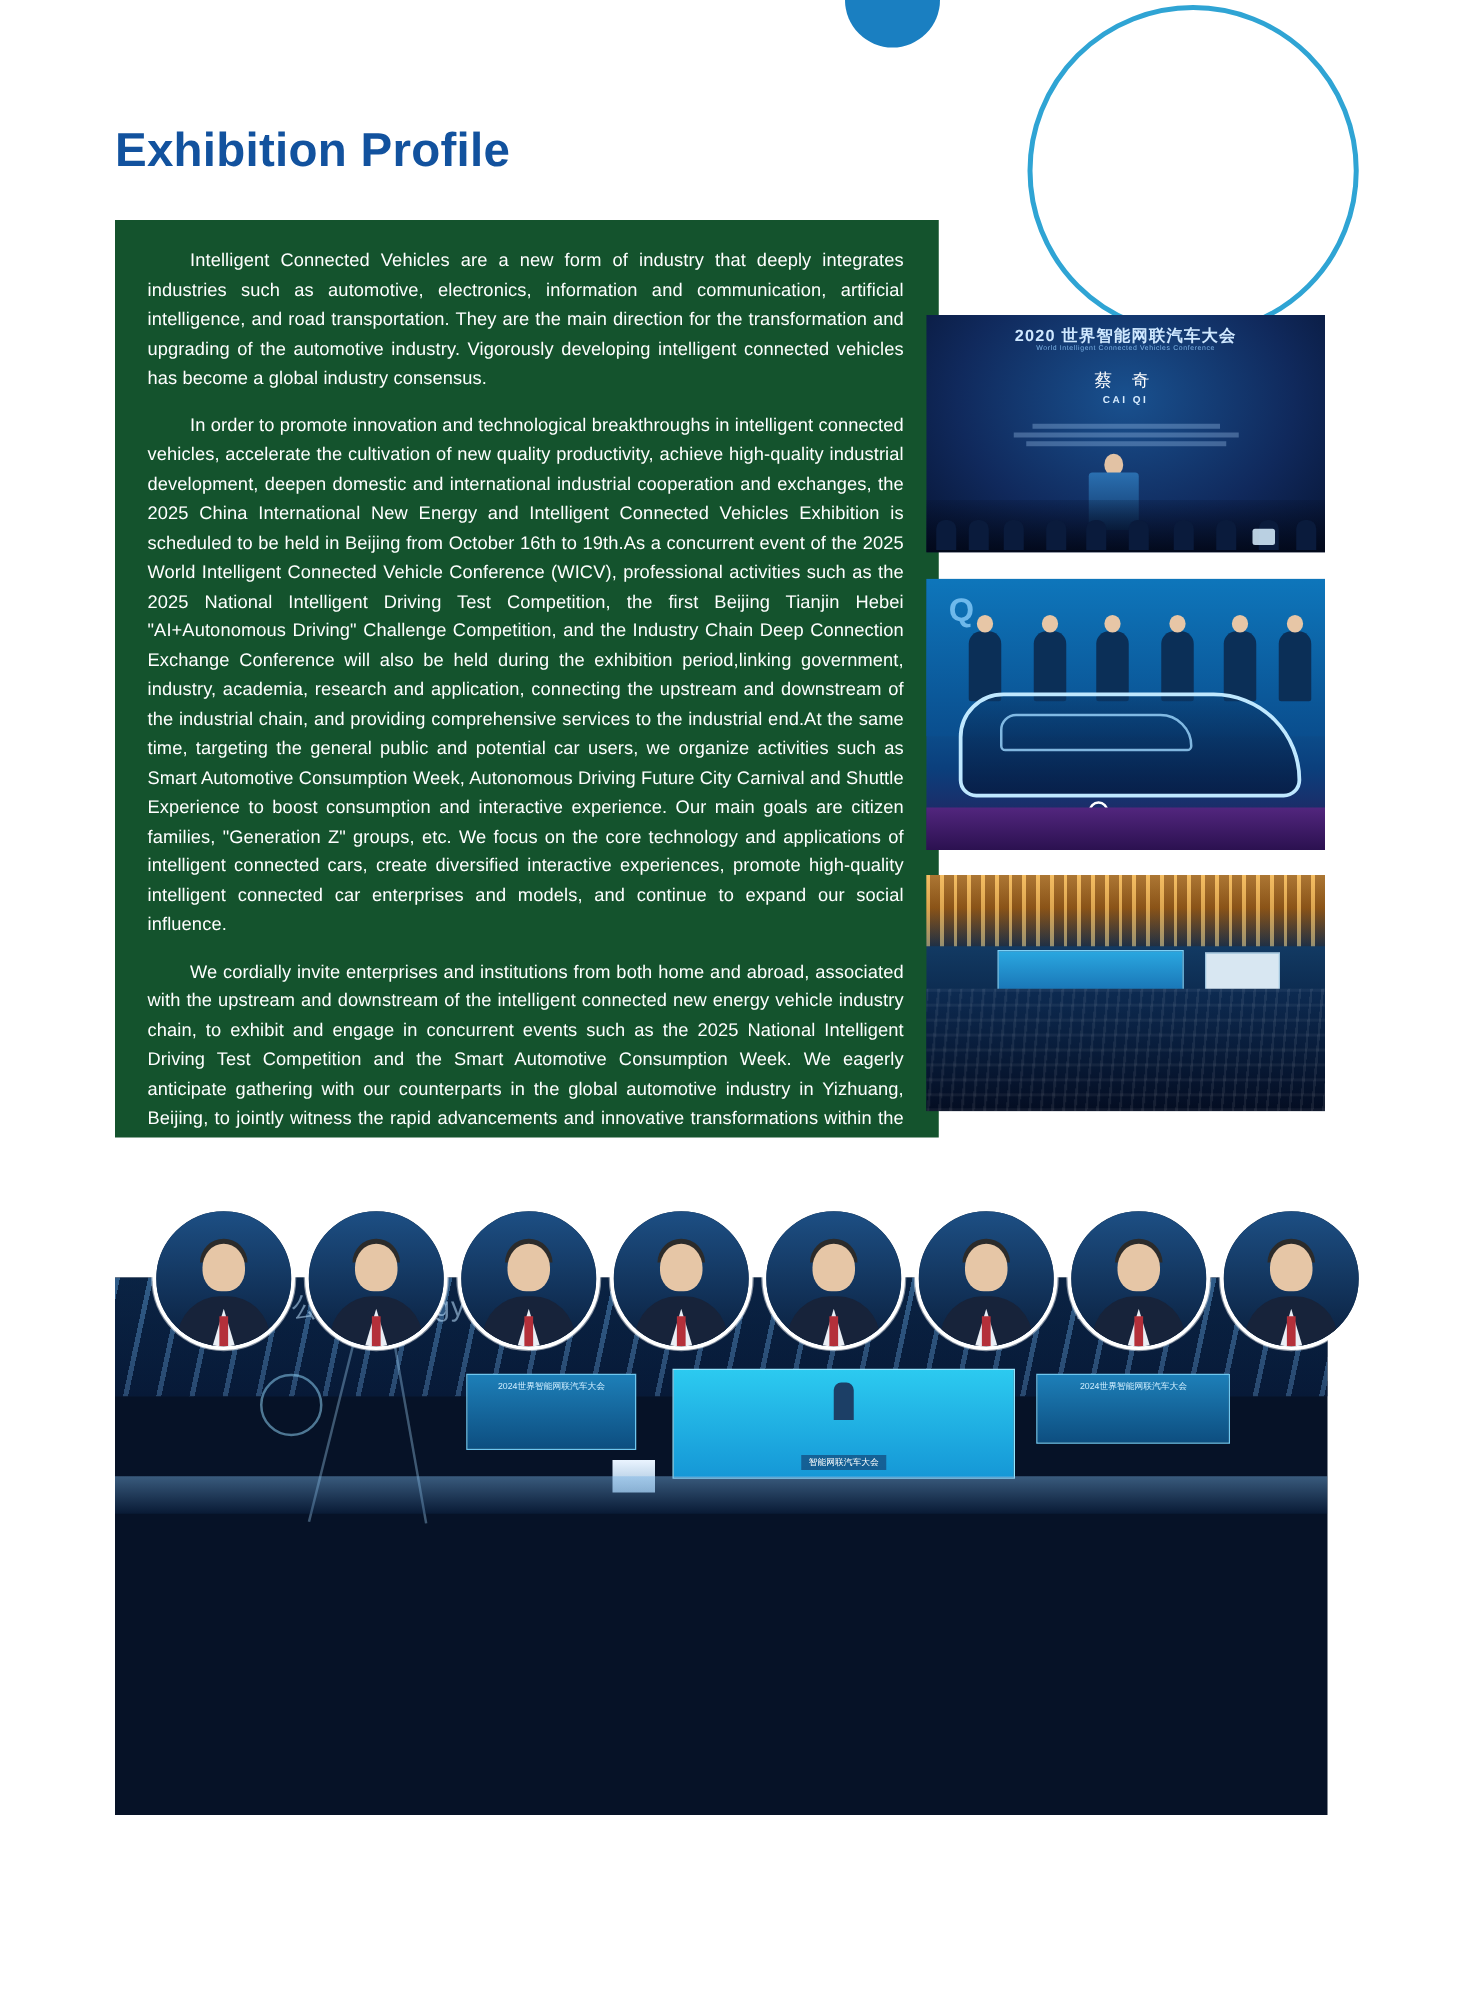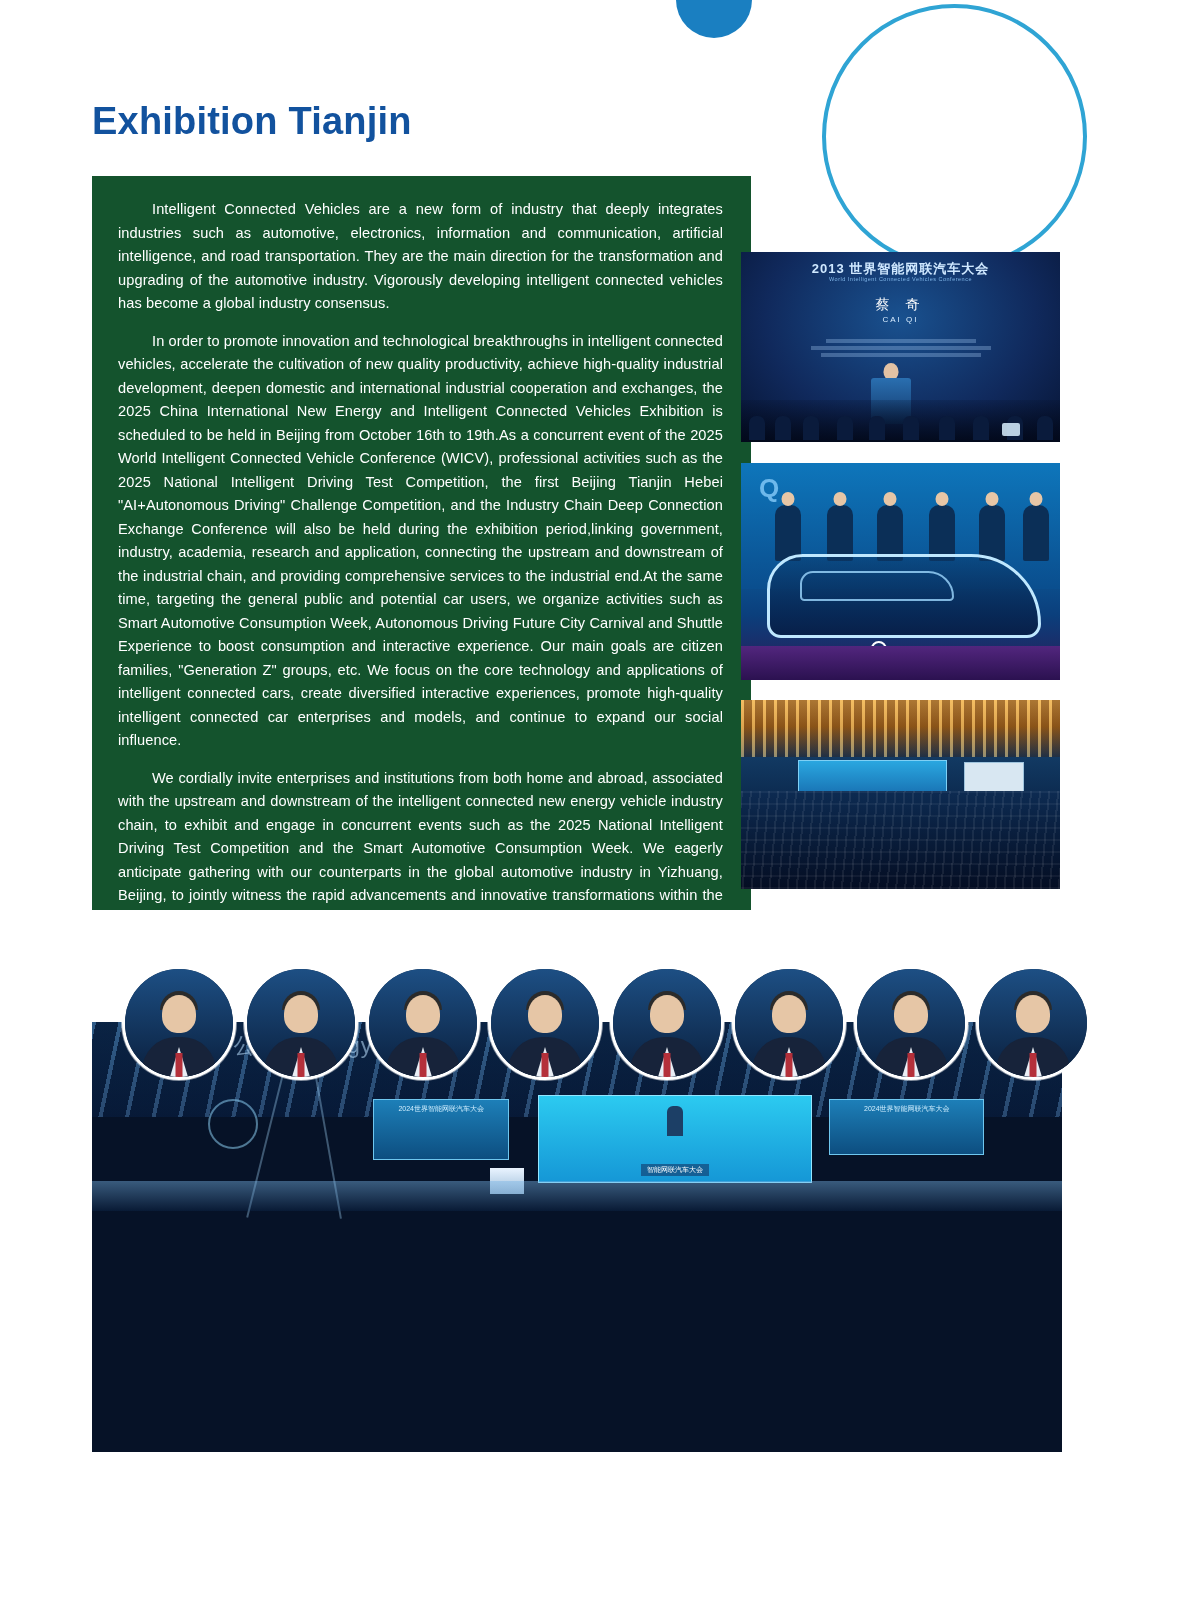--- a/index.html
+++ b/index.html
@@ -92,21 +92,21 @@
   .p1-sub {
     position: absolute; top: 24px; left: 50%; transform: translateX(-50%);
     color: #7fb5e8; font-size: 5.5px; letter-spacing: .5px; white-space: nowrap;
   }
   .p1-name {
     position: absolute; top: 44px; left: 50%; transform: translateX(-50%);
     color: #ffffff; font-size: 14px; letter-spacing: 6px; font-weight: normal;
   }
   .p1-name-en {
     position: absolute; top: 63px; left: 50%; transform: translateX(-50%);
-    color: #d7ecff; font-size: 8px; letter-spacing: 2px;
+    color: #d7ecff; font-size: 8px; letter-spacing: 2px; font-weight: bold;
   }
   .p1-lines {
     position: absolute; top: 84px; left: 50%; transform: translateX(-50%);
     width: 180px; text-align: center;
   }
   .p1-lines div {
     height: 4px; margin: 3px auto; background: rgba(180,215,255,.30);
   }
   .p1-podium {
     position: absolute; bottom: 18px; left: 47%; transform: translateX(-50%);
@@ -321,31 +321,31 @@
     background: rgba(170,220,255,.35); transform: rotate(14deg);
   }
   .hero-beam.b2 { left: 24%; transform: rotate(-10deg); }
 </style>
 </head>
 <body>
 
 <div class="deco-filled-circle"></div>
 <div class="deco-ring"></div>
 
-<div class="page-title">Exhibition Tianjin</div>
+<div class="page-title">Exhibition Profile</div>
 
 <div class="text-panel">
   <p>Intelligent Connected Vehicles are a new form of industry that deeply integrates industries such as automotive, electronics, information and communication, artificial intelligence, and road transportation. They are the main direction for the transformation and upgrading of the automotive industry. Vigorously developing intelligent connected vehicles has become a global industry consensus.</p>
   <p>In order to promote innovation and technological breakthroughs in intelligent connected vehicles, accelerate the cultivation of new quality productivity, achieve high-quality industrial development, deepen domestic and international industrial cooperation and exchanges, the 2025 China International New Energy and Intelligent Connected Vehicles Exhibition is scheduled to be held in Beijing from October 16th to 19th.As a concurrent event of the 2025 World Intelligent Connected Vehicle Conference (WICV), professional activities such as the 2025 National Intelligent Driving Test Competition, the first Beijing Tianjin Hebei "AI+Autonomous Driving" Challenge Competition, and the Industry Chain Deep Connection Exchange Conference will also be held during the exhibition period,linking government, industry, academia, research and application, connecting the upstream and downstream of the industrial chain, and providing comprehensive services to the industrial end.At the same time, targeting the general public and potential car users, we organize activities such as Smart Automotive Consumption Week, Autonomous Driving Future City Carnival and Shuttle Experience to boost consumption and interactive experience. Our main goals are citizen families, "Generation Z" groups, etc. We focus on the core technology and applications of intelligent connected cars, create diversified interactive experiences, promote high-quality intelligent connected car enterprises and models, and continue to expand our social influence.</p>
   <p>We cordially invite enterprises and institutions from both home and abroad, associated with the upstream and downstream of the intelligent connected new energy vehicle industry chain, to exhibit and engage in concurrent events such as the 2025 National Intelligent Driving Test Competition and the Smart Automotive Consumption Week. We eagerly anticipate gathering with our counterparts in the global automotive industry in Yizhuang, Beijing, to jointly witness the rapid advancements and innovative transformations within the automotive industry, and to usher in a new era of "AI+Automotive" smart mobility!</p>
 </div>
 
 <div class="photo photo-1">
   <div class="p1-bg">
-    <div class="p1-header">2013 世界智能网联汽车大会</div>
+    <div class="p1-header">2020 世界智能网联汽车大会</div>
     <div class="p1-sub">World Intelligent Connected Vehicles Conference</div>
     <div class="p1-name">蔡 奇</div>
     <div class="p1-name-en">CAI QI</div>
     <div class="p1-lines">
       <div style="width:150px"></div>
         <div style="width:180px"></div>
         <div style="width:160px"></div>
     </div>
     <div class="p1-head"></div>
     <div class="p1-podium"></div>

